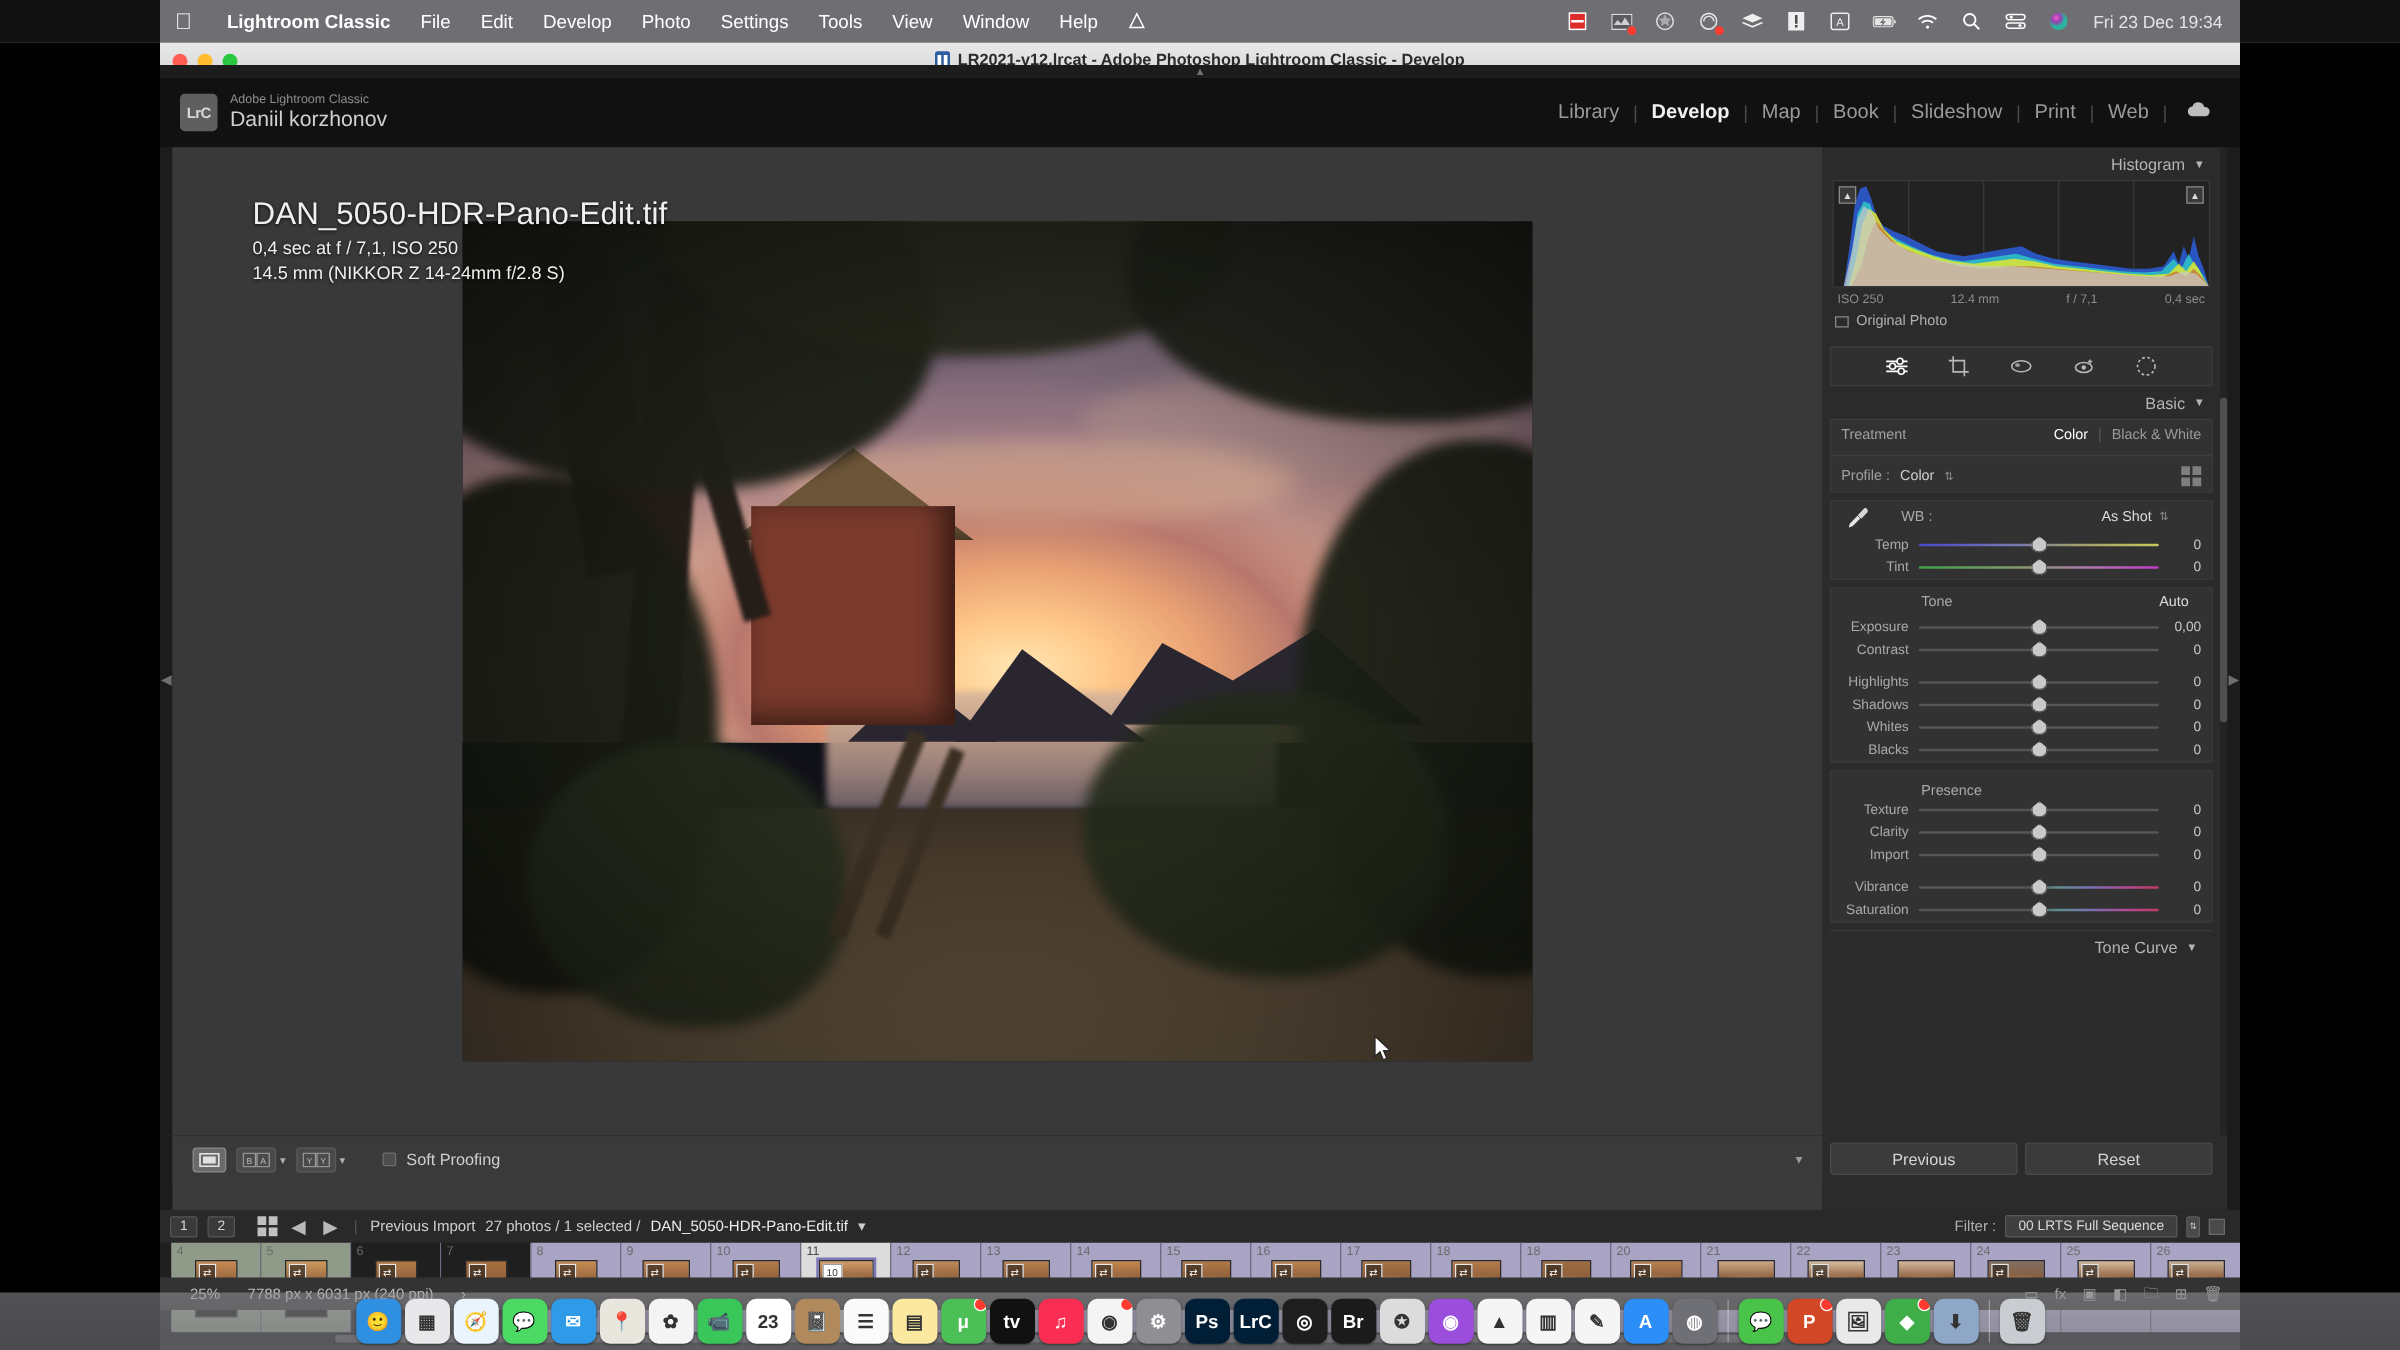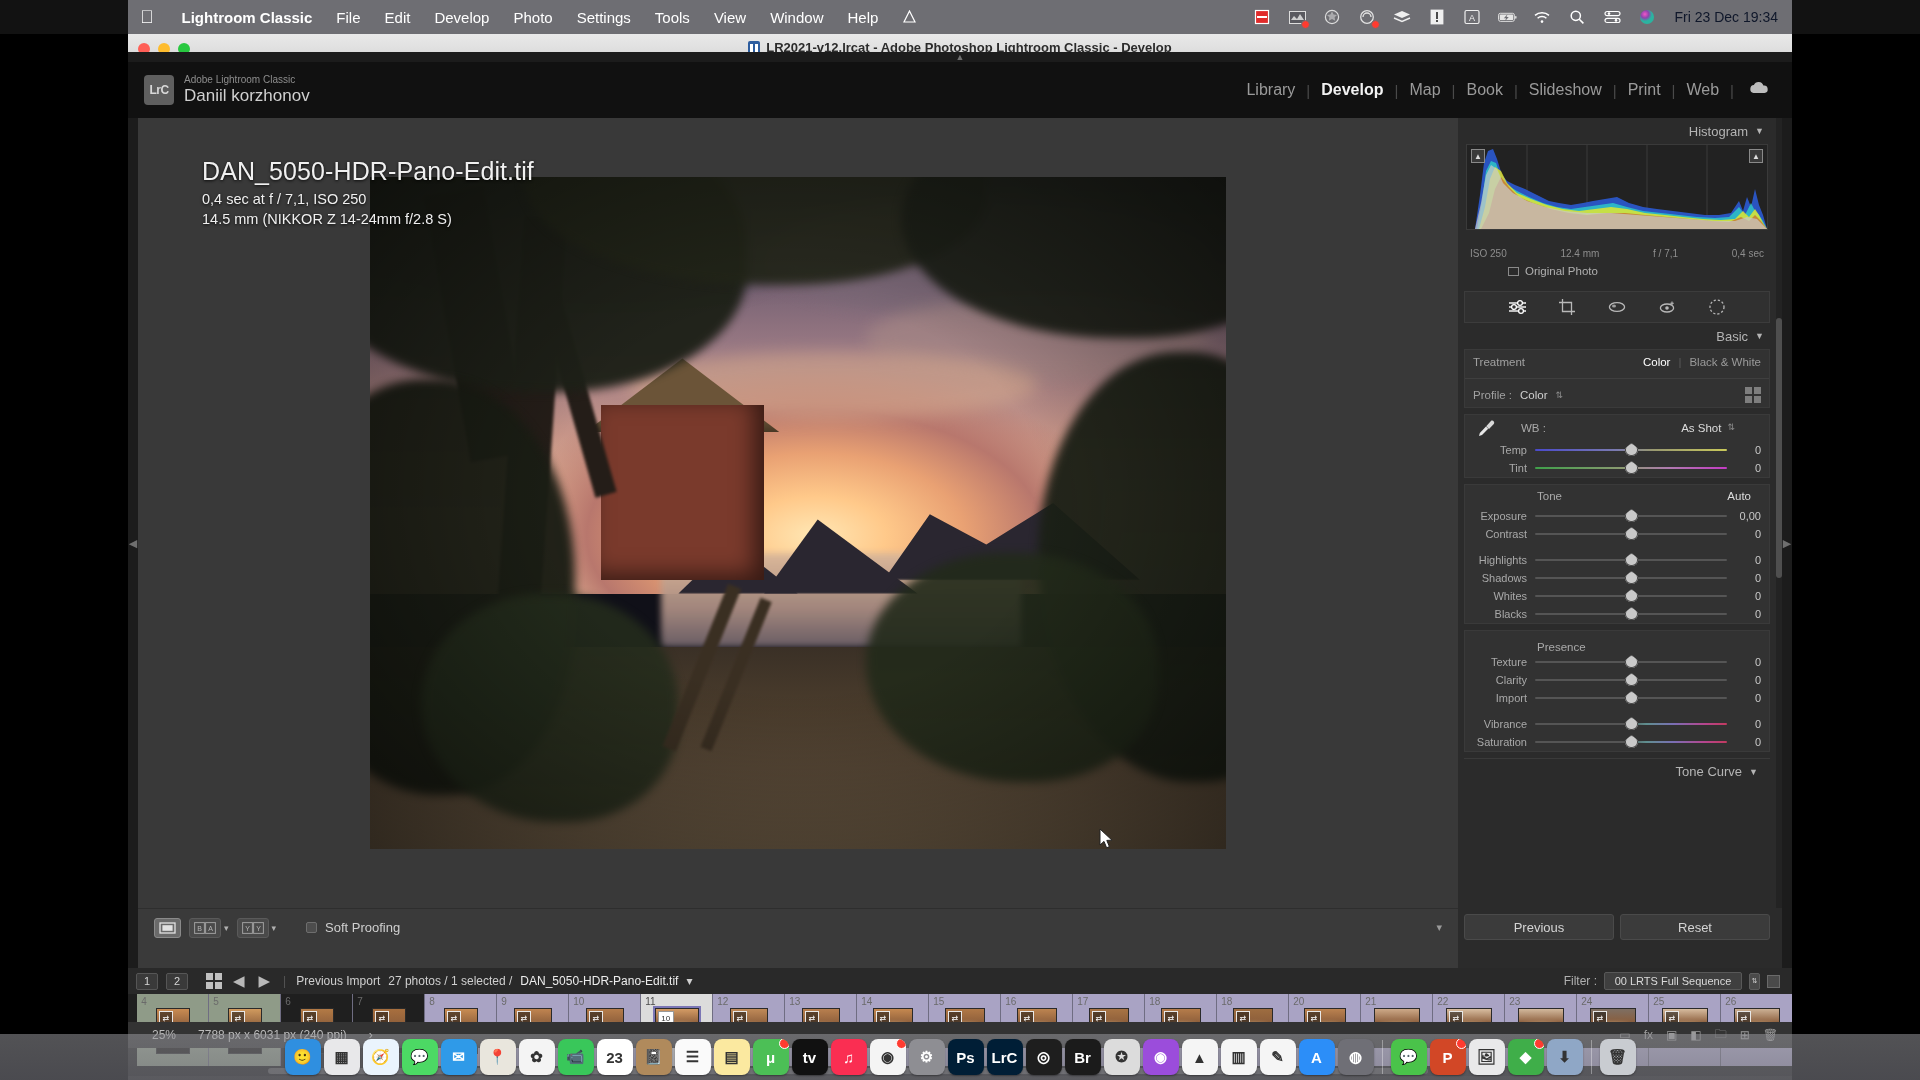--- a/index.html
+++ b/index.html
@@ -22,21 +22,21 @@
   .apple-logo {
     font-size: 18px; line-height: 1; margin: 0 16px 0 12px; color:#fff;
   }
   .menu-item { padding: 0 12px; font-size: 15px; color: #fff; white-space: nowrap; }
   .menu-item.app-name { font-weight: bold; }
   .macbar-spacer { flex: 1 1 auto; }
   .tray { display:flex; align-items:center; gap: 16px; padding-right: 14px; }
   .tray-icon { width: 19px; height: 19px; display:flex; align-items:center; justify-content:center; position:relative; color:#fff; font-size:13px; }
   .tray-icon svg { display:block; }
   .badge-dot { position:absolute; right:-3px; bottom:-2px; width:9px; height:9px; border-radius:50%; background:#ff3b30; border:1px solid #6e6e73; }
-  .clock { font-size: 14px; color:#0f172a; white-space: nowrap; padding-left:2px;}
+  .clock { font-size: 14px; color:#e5e5e5; white-space: nowrap; padding-left:2px;}
   .macbar .right-pad { width: 128px; height: 34px; background: #121212; }
 
   
   .titlebar {
     position: absolute; left: 128px; top: 34px; width: 1664px; height: 28px;
     background: linear-gradient(#e9e9e9,#d8d8d8);
     border-bottom: 1px solid #b5b5b5;
     display:flex; align-items:center; justify-content:center;
   }
   .traffic { position:absolute; left: 10px; top: 9px; display:flex; gap:8px; }
@@ -127,22 +127,22 @@
 
   
   .rightpanel { position:absolute; left:1330px; top:0; width:324px; height:850px; background:#2b2b2b; }
   .rp-scroll { position:absolute; left:0; top:0; width:318px; height:790px; overflow:hidden; }
   .panel-header { height:26px; display:flex; align-items:center; justify-content:flex-end;
     padding-right:12px; gap:7px; color:#b4b4b4; font-size:13px; }
   .panel-caret { font-size:9px; color:#b4b4b4; }
   .hist-box { margin:0 8px; height:86px; background:#222; border:1px solid #3a3a3a; position:relative; overflow:hidden;}
   .clip-tri { position:absolute; top:4px; width:14px; height:14px; border:1px solid #8a8a8a; background:#3a3a3a;
     display:flex; align-items:center; justify-content:center; color:#ddd; font-size:8px;}
-  .hist-scale { display:flex; justify-content:space-between; padding:18px 12px 0 12px; color:#8d8d8d; font-size:10px;}
-  .orig-row { display:flex; align-items:center; gap:6px; padding:6px 0 6px 10px; color:#b0b0b0; font-size:11.5px;margin-left:40px;}
+  .hist-scale { display:flex; justify-content:space-between; padding:4px 12px 0 12px; color:#8d8d8d; font-size:10px;}
+  .orig-row { display:flex; align-items:center; gap:6px; padding:6px 0 6px 10px; color:#b0b0b0; font-size:11.5px;}
   .orig-box { width:11px; height:9px; border:1px solid #8a8a8a; }
 
   .toolrow { margin:8px 6px 0 6px; height:32px; background:#303030; border:1px solid #3c3c3c;
     display:flex; align-items:center; justify-content:center; gap:30px; color:#cfcfcf; }
   .toolrow .ti { width:20px; height:20px; display:flex;align-items:center;justify-content:center; }
   .toolrow .ti.active { color:#ffffff; }
 
   .section { background:#323232; margin:0 6px 6px 6px; border:1px solid #3a3a3a; }
   .divider { height:1px; background:#3f3f3f; margin:4px 0; }
   .treat-row { display:flex; align-items:center; height:24px; padding:0 8px; font-size:11.5px; }

